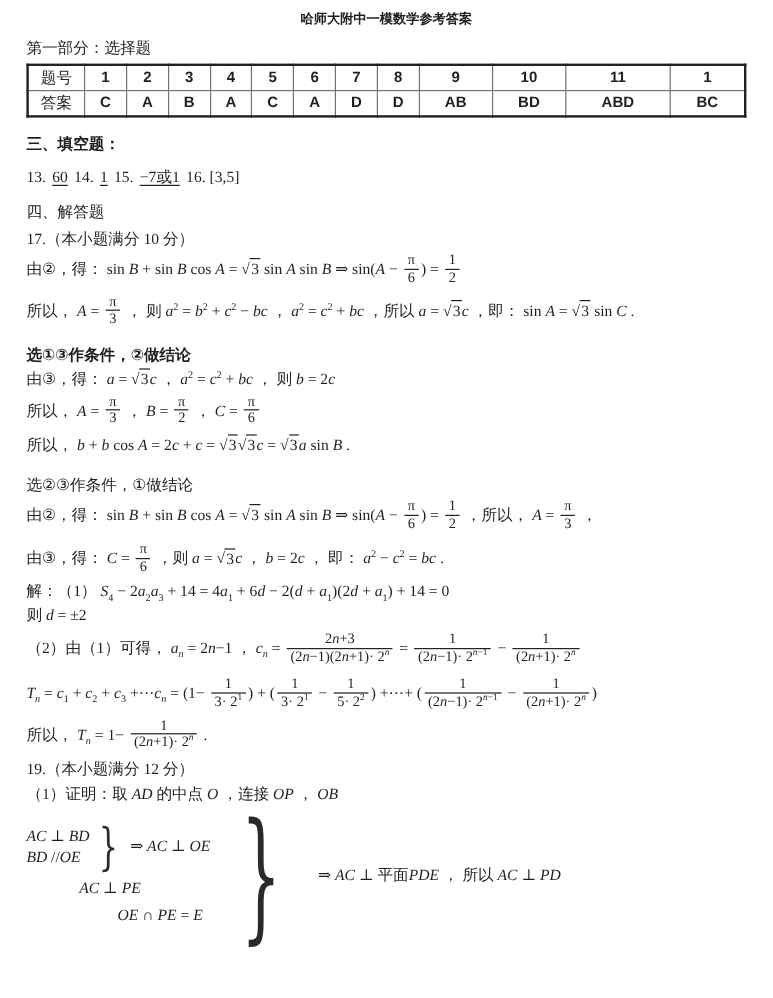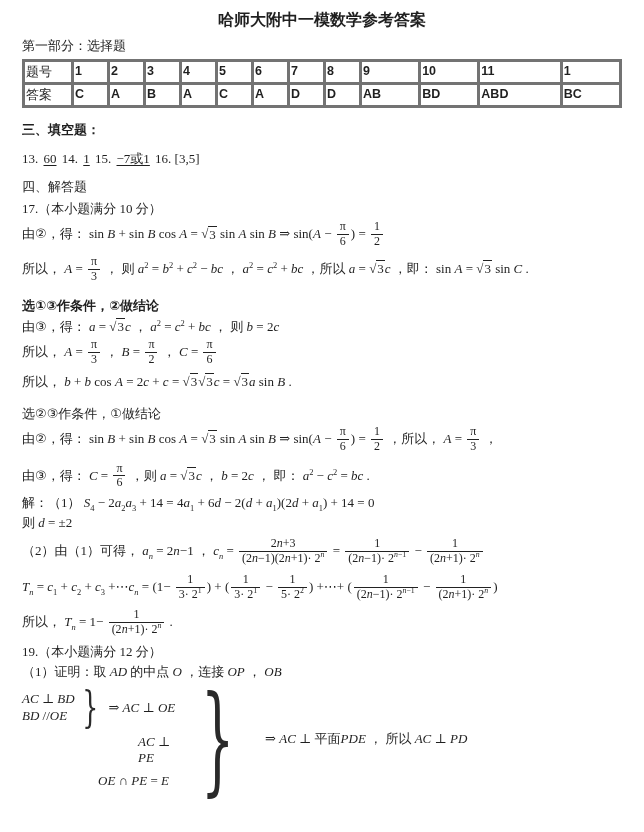--- a/index.html
+++ b/index.html
@@ -5,34 +5,34 @@
 <style>
   html,body{margin:0;padding:0;background:#fff;}
   .page{
     width:644px;height:832px;box-sizing:border-box;
     padding:8px 22px 6px 22px;
     background:#ffffff;color:#1f1f1f;
     font-family:"Liberation Serif","DejaVu Serif","DejaVu Sans",serif;
     font-size:13px;line-height:1.25;
     overflow:hidden;position:relative;
   }
-  .title{text-align:center;font-weight:bold;font-size:16px;margin:2px 0 0 0;}
+  .title{text-align:center;font-weight:bold;font-size:11px;margin:2px 0 0 0;}
   .line{margin-top:4px;}
   .mt6{margin-top:6px;}  .mt8{margin-top:8px;}.mt12{margin-top:12px;}
   .mt14{margin-top:14px;font-weight:bold;}.mt16{margin-top:16px;}
 
   
   table.mc{
     border-collapse:collapse;width:100%;margin-top:5px;
     border:2px solid #222;
     font-family:"Liberation Sans","DejaVu Sans",sans-serif;
     font-weight:600;font-size:12.5px;
   }
   table.mc td{
-    border:3px solid #737373;height:20px;padding:0 1px;
+    border:1px solid #737373;text-align:center;height:20px;padding:0 1px;
   }
   table.mc td.lab{
     width:44px;font-weight:400;
     font-family:"Liberation Serif","DejaVu Serif","DejaVu Sans",serif;
     font-size:13px;
   }
 
   
   .fm i{font-style:italic;}
   .frac{
@@ -45,21 +45,21 @@
   .sq .ov{border-top:1px solid #222;padding:0 1px;}
   sub,sup{font-size:0.65em;line-height:0;}
   .ul{text-decoration:underline;text-underline-offset:2px;padding:0 2px;font-family:Liberation Serif, serif;}
 
   
   .fig{display:flex;align-items:center;margin-top:8px;height:102px;}
   .fig-left{flex:0 0 158px;}
   .fig-row1{display:flex;align-items:center;}
   .fig-stack{display:flex;flex-direction:column;gap:0;}
   .fig-concl1{margin-left:5px;white-space:nowrap;}
-  .fig-row2{margin-left:116px;margin-top:7px;}
+  .fig-row2{margin-left:44px;margin-top:7px;}
   .fig-row3{margin-left:76px;margin-top:7px;white-space:nowrap;}
   .fig-right{margin-left:10px;white-space:nowrap;}
   .brace{
     font-family:"DejaVu Serif",serif;color:#2a2a2a;font-weight:400;
     display:inline-block;
   }
   .brace-sm{font-size:42px;line-height:38px;transform:scaleX(.6);margin:0 0 0 2px;}
   .brace-lg{font-size:118px;line-height:98px;transform:scaleX(.45);flex:0 0 auto;}
 </style>
 </head>

